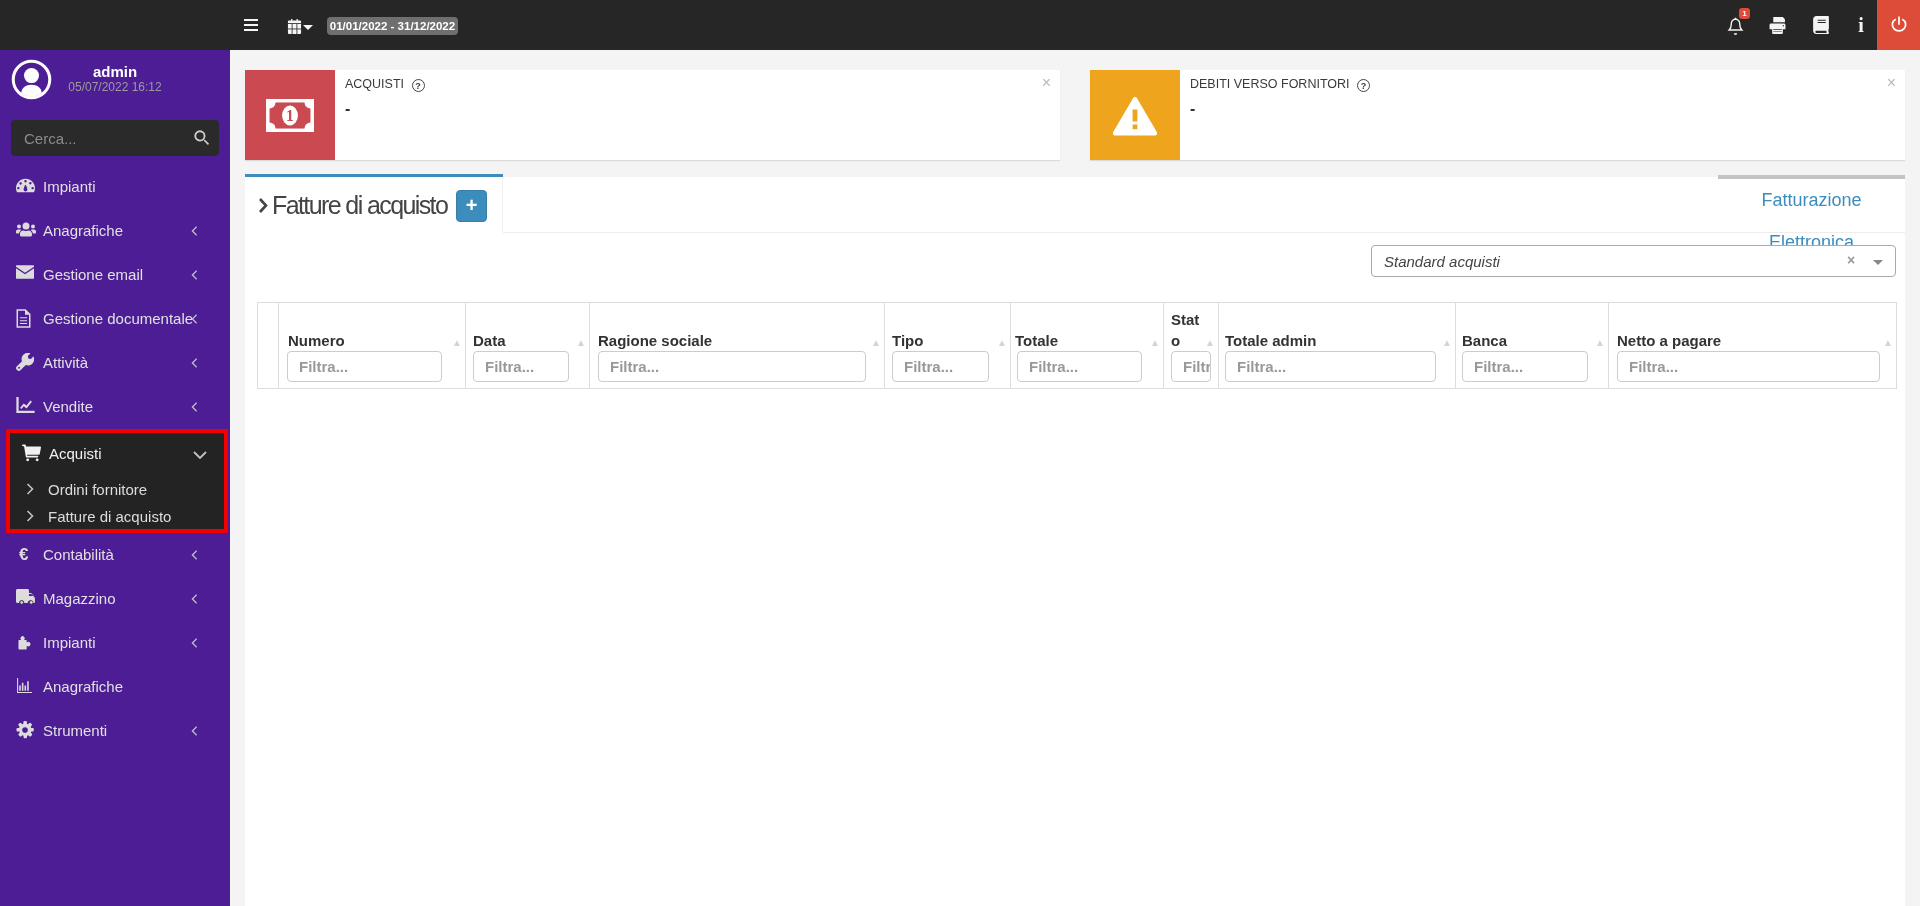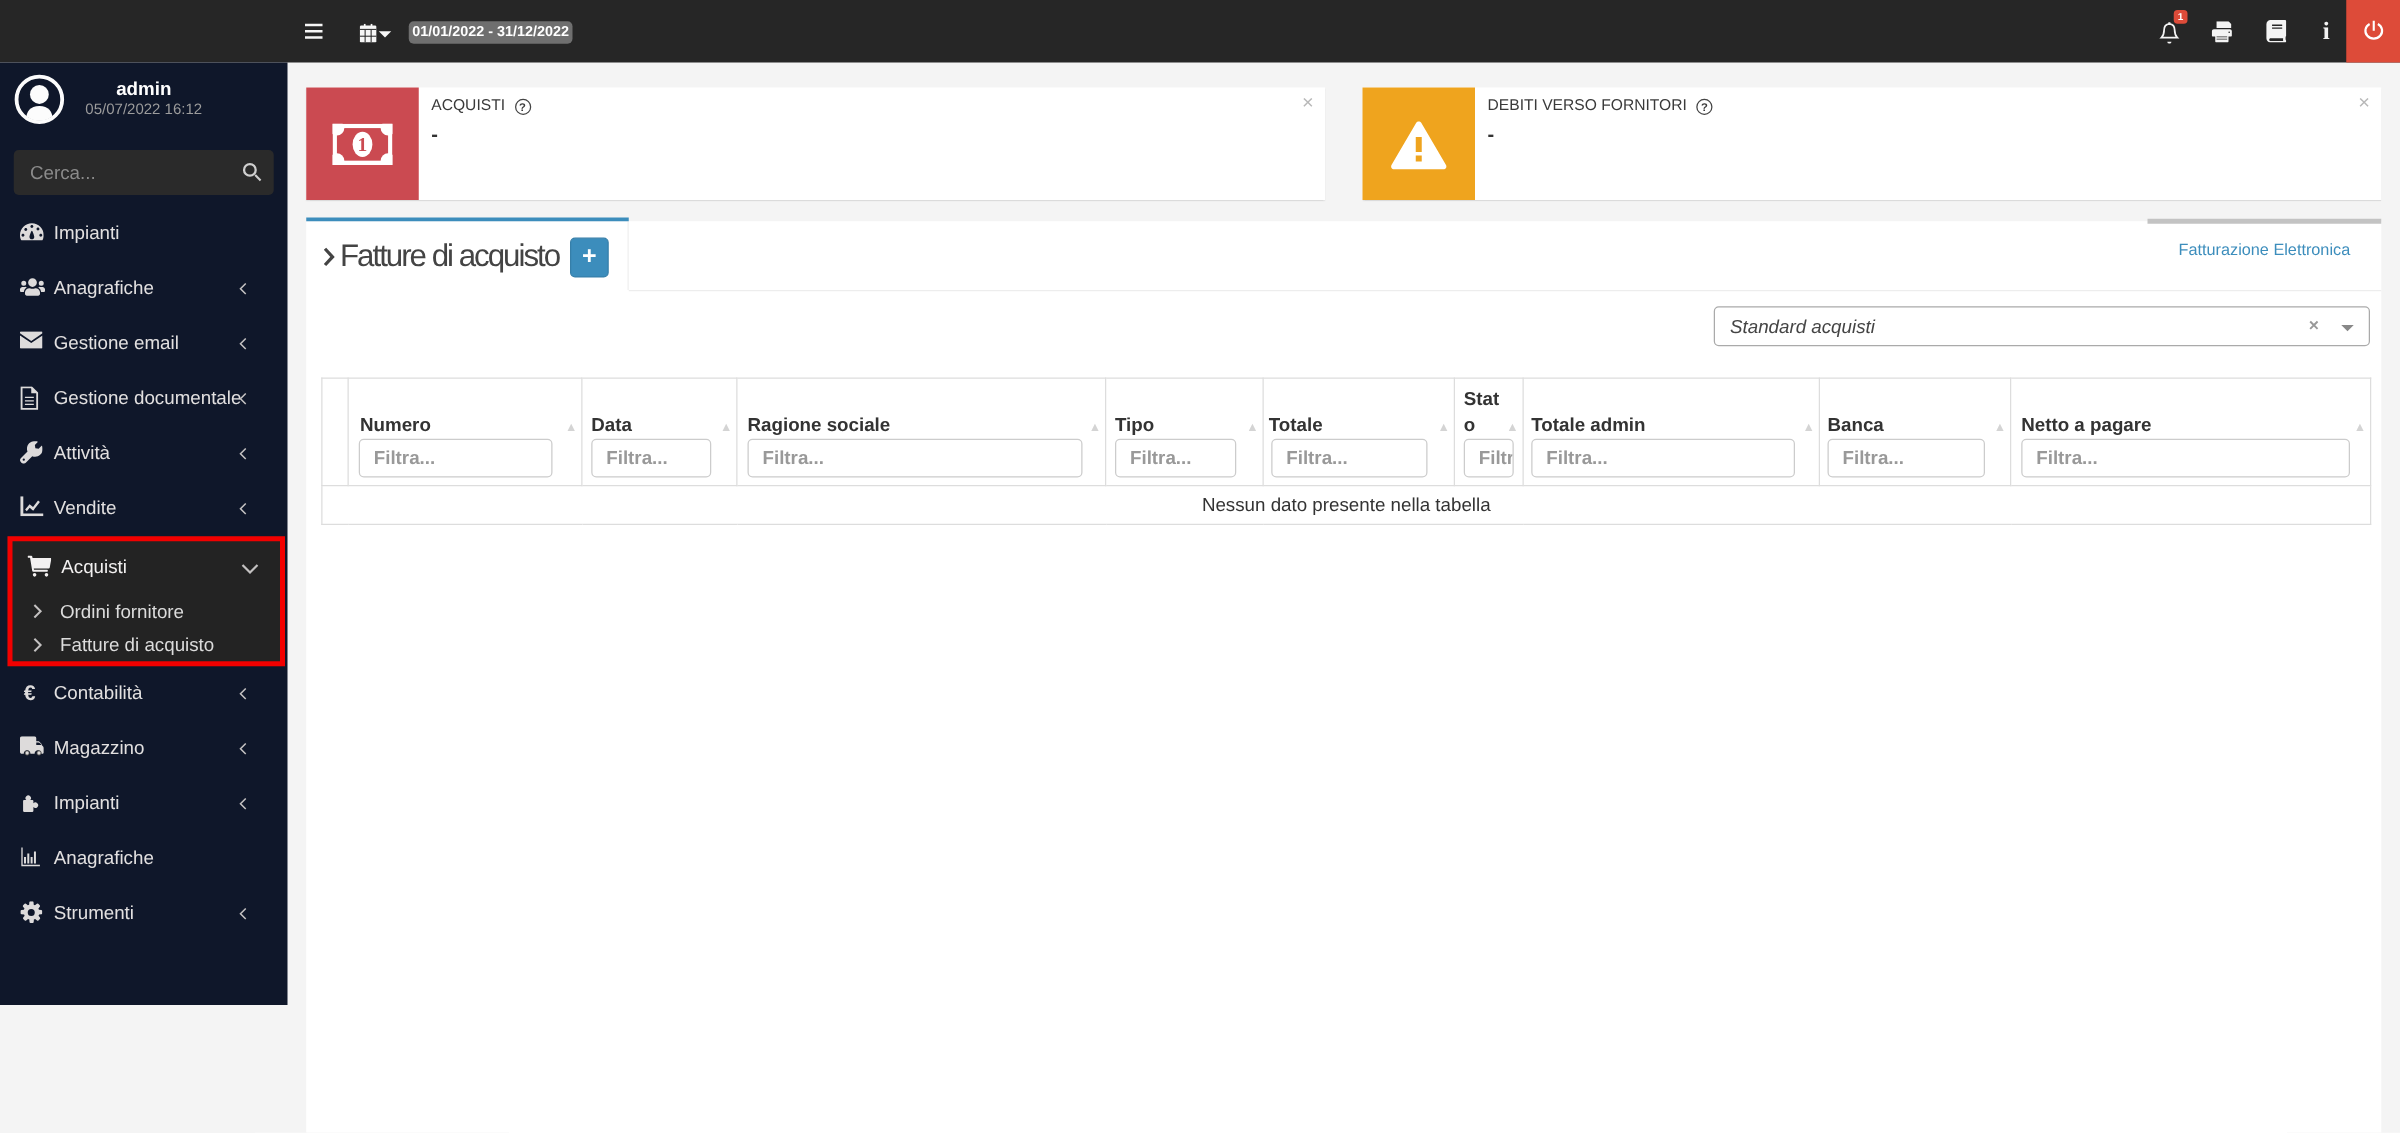--- a/index.html
+++ b/index.html
@@ -13,21 +13,21 @@
   color:#fff; font-size:21px; font-weight:bold; text-align:center; line-height:50px; }
 .hbar { position:absolute; left:244px; width:14px; height:2px; background:#f6f6f6; }
 #datebadge { position:absolute; left:327px; top:17px; width:131px; height:18px;
   background:#6f6f6f; border-radius:4px; color:#fff; font-size:11.5px; font-weight:bold;
   text-align:center; line-height:18px; }
 #pwr { position:absolute; left:1877px; top:0; width:43px; height:50px; background:#dd4b39; }
 #bellbadge { position:absolute; left:1739px; top:8px; width:11px; height:11px; background:#dd4b39;
   border-radius:3px; color:#fff; font-size:8px; font-weight:bold; text-align:center; line-height:11px; }
 
 
-#sidebar { position:absolute; left:0; top:50px; width:230px; height:754px; background:#0f172a; }
+#sidebar { position:absolute; left:0; top:50px; width:230px; height:856px; background:#4c1d95; }
 #uname { position:absolute; left:0; top:14px; line-height:15px; width:230px; text-align:center; color:#fff;
   font-size:15px; font-weight:bold; }
 #udate { position:absolute; left:0; top:30px; width:230px; text-align:center; color:#9c9c9c;
   font-size:12px; }
 #search { position:absolute; left:11px; top:70px; width:208px; height:36px; background:#2a2a2a;
   border-radius:4px; }
 #search span { position:absolute; left:13px; top:10px; color:#8b8b8b; font-size:15px; }
 .mi { position:absolute; left:0; width:230px; height:44px; color:#e2e0e0; font-size:15px; }
 .mi .t { position:absolute; left:43px; top:13px; }
 .mi .ic { position:absolute; left:16px; top:12px; width:20px; height:20px; }
@@ -43,21 +43,21 @@
 #bluebar { position:absolute; left:245px; top:174px; width:258px; height:3px; background:#3c8dbc; }
 #graybar { position:absolute; left:1718px; top:175px; width:187px; height:4px; background:#c3c3c3; }
 #tabline { position:absolute; left:503px; top:232px; width:1402px; height:1px; background:#ededed; }
 #tabright { position:absolute; left:502px; top:177px; width:1px; height:55px; background:#f0f0f0; }
 #h3 { position:absolute; left:272px; top:193px; font-size:25px; letter-spacing:-1.6px; color:#444; line-height:25px; }
 #h3chev { position:absolute; left:257px; top:197px; }
 #plusbtn { position:absolute; left:456px; top:190px; width:31px; height:32px; background:#3c8dbc;
   border:1px solid #367fa9; border-radius:4px; color:#fff; font-size:20px; font-weight:bold;
   text-align:center; line-height:28px; }
 #fetab { position:absolute; left:1718px; top:179px; width:187px; height:53px; text-align:center;
-  color:#3c8dbc; font-size:13px; line-height:42px; }
+  color:#3c8dbc; font-size:18px; line-height:42px; }
 
 
 .ibox { position:absolute; top:70px; width:815px; height:90px; background:#fff;
   box-shadow:0 1px 1px rgba(0,0,0,0.1); }
 .ibox .sq { position:absolute; left:0; top:0; width:90px; height:90px; }
 .ibox .ttl { position:absolute; left:100px; top:7px; font-size:12.5px; color:#3a3a3a; }
 .q { display:inline-block; width:13px; height:13px; border:1.5px solid #444; border-radius:50%; font-size:9px; font-weight:bold; text-align:center; line-height:12px; vertical-align:-1px; margin-left:4px; }
 .ibox .dash { position:absolute; left:100px; top:30px; font-size:16px; font-weight:bold; color:#333; }
 .ibox .x { position:absolute; right:9px; top:4px; font-size:16px; color:#b8b8b8; }
 
@@ -374,17 +374,14 @@
           <div class="lbl" style="left:6px">Banca</div>
           <span class="sa">▲</span>
           <input placeholder="Filtra..." style="left: 6px; width: 126px;">
         </th>
     <th>
           <div class="lbl" style="left:8px">Netto a pagare</div>
           <span class="sa">▲</span>
           <input placeholder="Filtra..." style="width: 263px;">
         </th>
   </tr>
-  <tr>
-        <td colspan="10">Nessun dato presente nella tabella</td>
-      </tr>
 </tbody>
   </table>
 
 </body></html>

